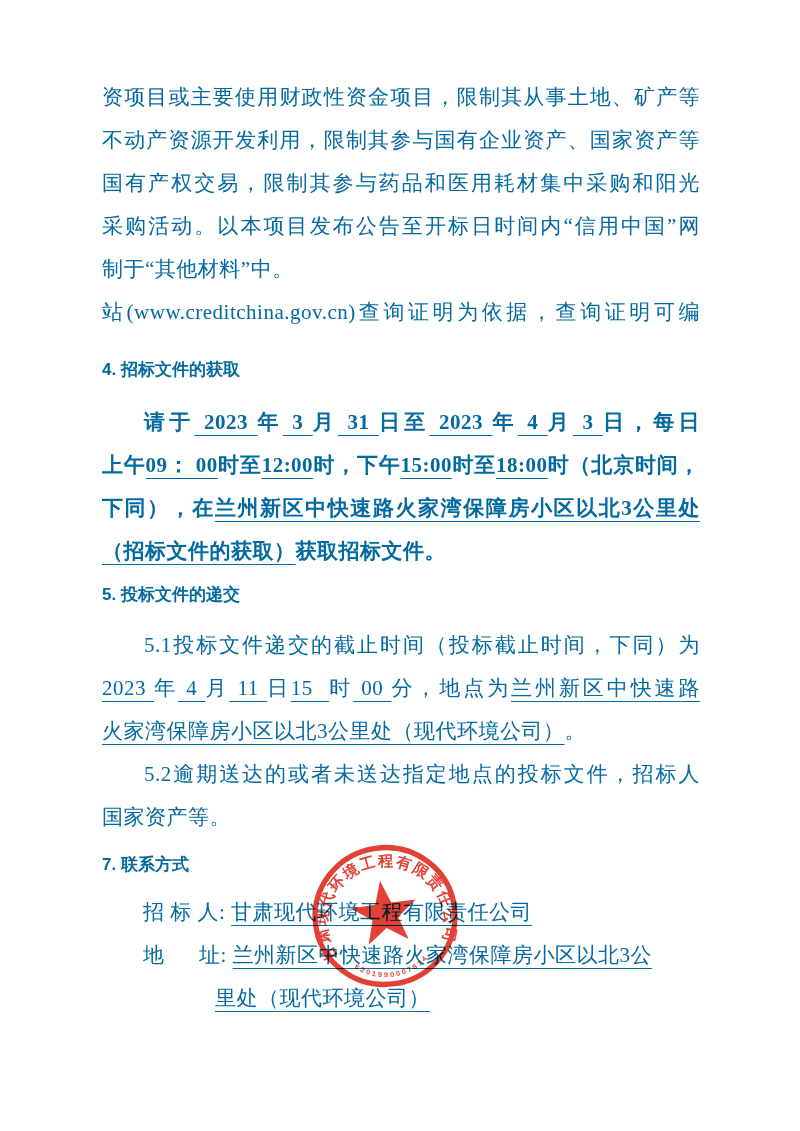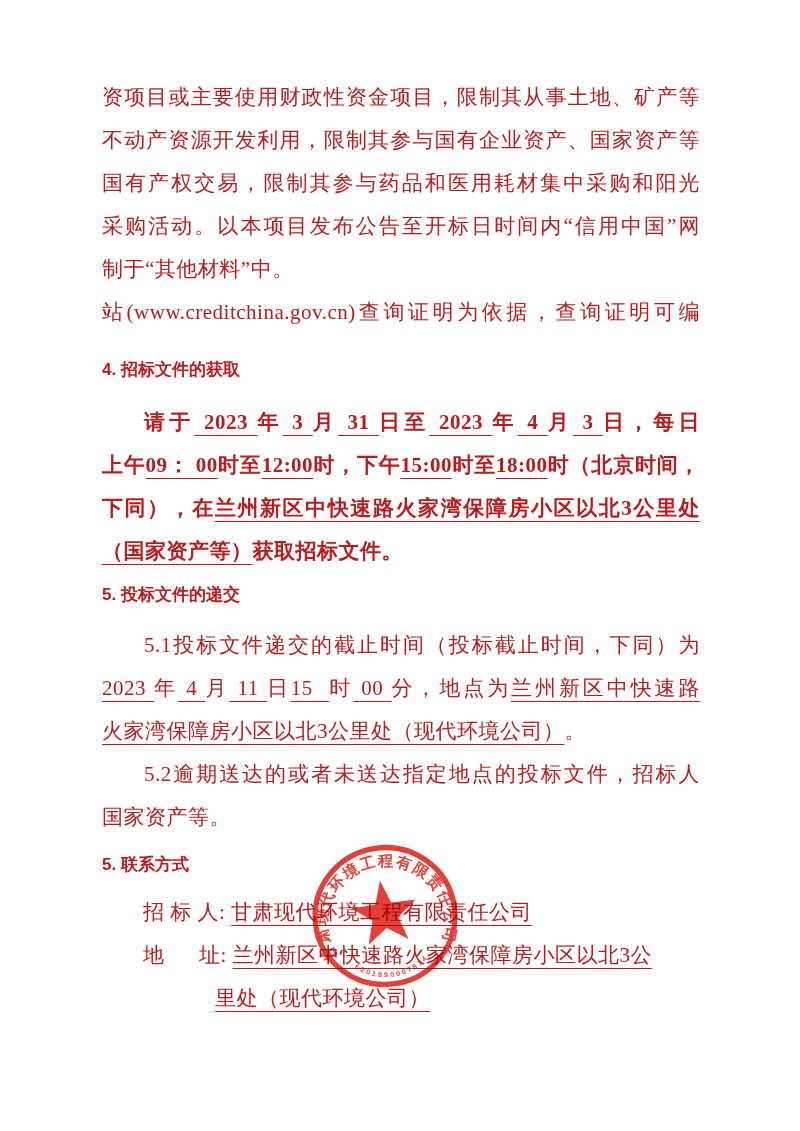--- a/index.html
+++ b/index.html
@@ -3,21 +3,21 @@
 <meta charset="utf-8">
 <style>
   html,body{margin:0;padding:0;background:#888;}
   .page{
     position:relative;
     width:800px;height:1131px;
     margin:0 auto;
     background:#ffffff;
     overflow:hidden;
     font-family:"Liberation Serif","DejaVu Serif",serif;
-    color:#b91c1c;
+    color:#0369a1;
   }
   .flow{
     position:absolute;
     left:102px;top:0;
     width:598px;
     padding-top:76px;
   }
   .line{
     font-size:21px;
     line-height:43px;
@@ -78,31 +78,31 @@
         <div class="line just"><span class="seg">国有产权交易，限制其参与药品和医用耗材集中采购和阳光</span></div>
         <div class="line just"><span class="seg">采购活动。以本项目发布公告至开标日时间内“信用中国”网</span></div>
         <div class="line"><span class="seg">制于“其他材料”中。</span></div>
         <div class="line just"><span class="seg">站(www.creditchina.gov.cn)查询证明为依据，查询证明可编</span></div>
       </div>
     <h2 class="sec" id="h4">4. 招标文件的获取</h2>
     <div id="s4">
         <div class="line just ind"><span class="seg">请于</span><span class="seg u"> 2023 </span><span class="seg">年</span><span class="seg u"> 3 </span><span class="seg">月</span><span class="seg u"> 31 </span><span class="seg">日至</span><span class="seg u"> 2023 </span><span class="seg">年</span><span class="seg u"> 4 </span><span class="seg">月</span><span class="seg u"> 3 </span><span class="seg">日，每日</span></div>
         <div class="line just"><span class="seg">上午</span><span class="seg u">09： 00</span><span class="seg">时至</span><span class="seg u">12:00</span><span class="seg">时，下午</span><span class="seg u">15:00</span><span class="seg">时至</span><span class="seg u">18:00</span><span class="seg">时（北京时间，</span></div>
         <div class="line just"><span class="seg">下同），在</span><span class="seg u">兰州新区中快速路火家湾保障房小区以北3公里处</span></div>
-        <div class="line"><span class="seg u">（国家资产等）</span><span class="seg">获取招标文件。</span></div>
+        <div class="line"><span class="seg u">（招标文件的获取）</span><span class="seg">获取招标文件。</span></div>
       </div>
     <h2 class="sec" id="h5">5. 投标文件的递交</h2>
     <div id="s5">
         <div class="line just ind"><span class="seg">5.1投标文件递交的截止时间（投标截止时间，下同）为</span></div>
         <div class="line just"><span class="seg u">2023 </span><span class="seg">年</span><span class="seg u"> 4 </span><span class="seg">月</span><span class="seg u"> 11 </span><span class="seg">日</span><span class="seg u">15  </span><span class="seg">时</span><span class="seg u"> 00 </span><span class="seg">分，地点为</span><span class="seg u">兰州新区中快速路</span></div>
         <div class="line"><span class="seg u">火家湾保障房小区以北3公里处（现代环境公司）</span><span class="seg">。</span></div>
         <div class="line just ind"><span class="seg">5.2逾期送达的或者未送达指定地点的投标文件，招标人</span></div>
         <div class="line"><span class="seg">国家资产等。</span></div>
       </div>
-    <h2 class="sec" id="h6">5. 联系方式</h2>
+    <h2 class="sec" id="h6">7. 联系方式</h2>
     <div id="contact">
         <div class="contact-row"><span class="lbl">招 标 人: </span><span class="seg u">甘肃现代环境工程有限责任公司</span></div>
         <div class="contact-row"><span class="lbl">地      址: </span><span class="seg u">兰州新区中快速路火家湾保障房小区以北3公</span></div>
         <div class="contact-row cont"><span class="seg u">里处（现代环境公司）</span></div>
       </div>
   </div>
 
   <svg class="stamp" id="stampSvg" viewBox="0 0 200 200" xmlns="http://www.w3.org/2000/svg">
     <defs>
       <path id="arcTop" d="M 27,137 A 78,76 0 1 1 173,137" fill="none"></path>

